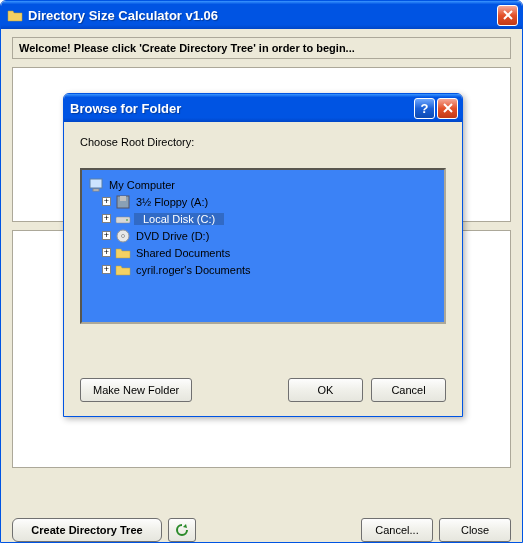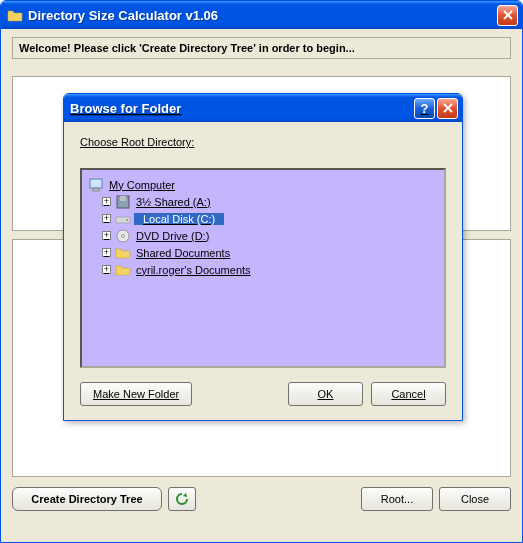--- a/index.html
+++ b/index.html
@@ -67,21 +67,21 @@
   top: 28px; left: 3px; right: 3px; bottom: 3px;
   background: #ece9d8;
   padding: 8px;
 }
 .welcome-bar {
   border: 1px solid #aca899;
   background: #ece9d8;
   padding: 4px 6px;
   font-weight: bold;
   font-size: 11px;
-  margin-bottom: 17px;
+  margin-bottom: 8px;
 }
 .panel {
   border: 1px solid #aca899;
   background: #fff;
   height: 155px;
   margin-bottom: 8px;
 }
 .panel2 {
   border: 1px solid #aca899;
   background: #fff;
@@ -96,53 +96,53 @@
 .btn {
   height: 24px;
   background: linear-gradient(to bottom, #fdfdfd, #f0f0ea 50%, #e6e6de);
   border: 1px solid #707070;
   border-radius: 3px;
   font-size: 11px;
   font-family: Tahoma, sans-serif;
   padding: 0 12px;
   cursor: pointer;
   min-width: 72px;
+  margin-top: 40px;
 }
 .btn-wide { min-width: 150px; font-weight: bold; border-radius: 6px; }
 .refresh-btn {
   width: 28px; height: 24px;
   min-width: 28px;
   padding: 0;
   display: flex; align-items: center; justify-content: center;
 }
 .spacer { flex: 1; }
 
 
 .dialog {
   position: absolute;
   left: 62px; top: 92px;
   width: 400px;
   background: #ece9d8;
   border: 1px solid #0054e3;
   border-radius: 6px 6px 0 0;
   box-shadow: 2px 2px 6px rgba(0,0,0,0.3);
-  text-decoration: underline;
 }
 .dialog .titlebar { border-radius: 5px 5px 0 0; }
 .dialog-body {
   padding: 14px 16px 14px 16px;
 }
 .dialog-label {
   font-size: 11px;
   margin-bottom: 20px;
 }
 .tree {
   border: 2px inset #aca899;
-  background: #c4b5fd;
-  height: 200px;
+  background: #3b82f6;
+  height: 156px;
   padding: 6px 4px;
   overflow: auto;
 }
 .tree-item {
   display: flex;
   align-items: center;
   height: 17px;
   font-size: 11px;
   cursor: default;
 }
@@ -202,21 +202,21 @@
     <div class="panel2"></div>
     <div class="bottom-bar">
       <button class="btn btn-wide">Create Directory Tree</button>
       <button class="btn refresh-btn">
         <svg width="16" height="16" viewBox="0 0 16 16">
           <path d="M8 3 a5 5 0 1 0 5 5" fill="none" stroke="#2a8a2a" stroke-width="2"></path>
           <path d="M12 2 L13 6 L9 5 z" fill="#2a8a2a"></path>
         </svg>
       </button>
       <div class="spacer"></div>
-      <button class="btn">Root...</button>
+      <button class="btn">Cancel...</button>
       <button class="btn">Close</button>
     </div>
   </div>
 
   <div class="dialog">
     <div class="titlebar">
       <span class="title">Browse for Folder</span>
       <div class="help-btn">
         <span>?</span>
       </div>
@@ -239,21 +239,21 @@
           <span class="tree-label">My Computer</span>
         </div>
         <div class="tree-item indent1">
           <span class="expander">+</span>
           <span class="tree-icon">
             <svg width="16" height="16" viewBox="0 0 16 16">
                 <rect x="2" y="2" width="12" height="12" fill="#8aa0b5" stroke="#556"></rect>
                 <rect x="5" y="2" width="6" height="5" fill="#c0c0c0"></rect>
               </svg>
           </span>
-          <span class="tree-label">3½ Shared (A:)</span>
+          <span class="tree-label">3½ Floppy (A:)</span>
         </div>
         <div class="tree-item indent1">
           <span class="expander">+</span>
           <span class="tree-icon">
             <svg width="16" height="16" viewBox="0 0 16 16">
                 <rect x="1" y="6" width="14" height="6" rx="1" class="disk-svg"></rect>
                 <circle cx="12" cy="9" r="1" fill="#6a6"></circle>
               </svg>
           </span>
           <span class="tree-label selected">Local Disk (C:)</span>

